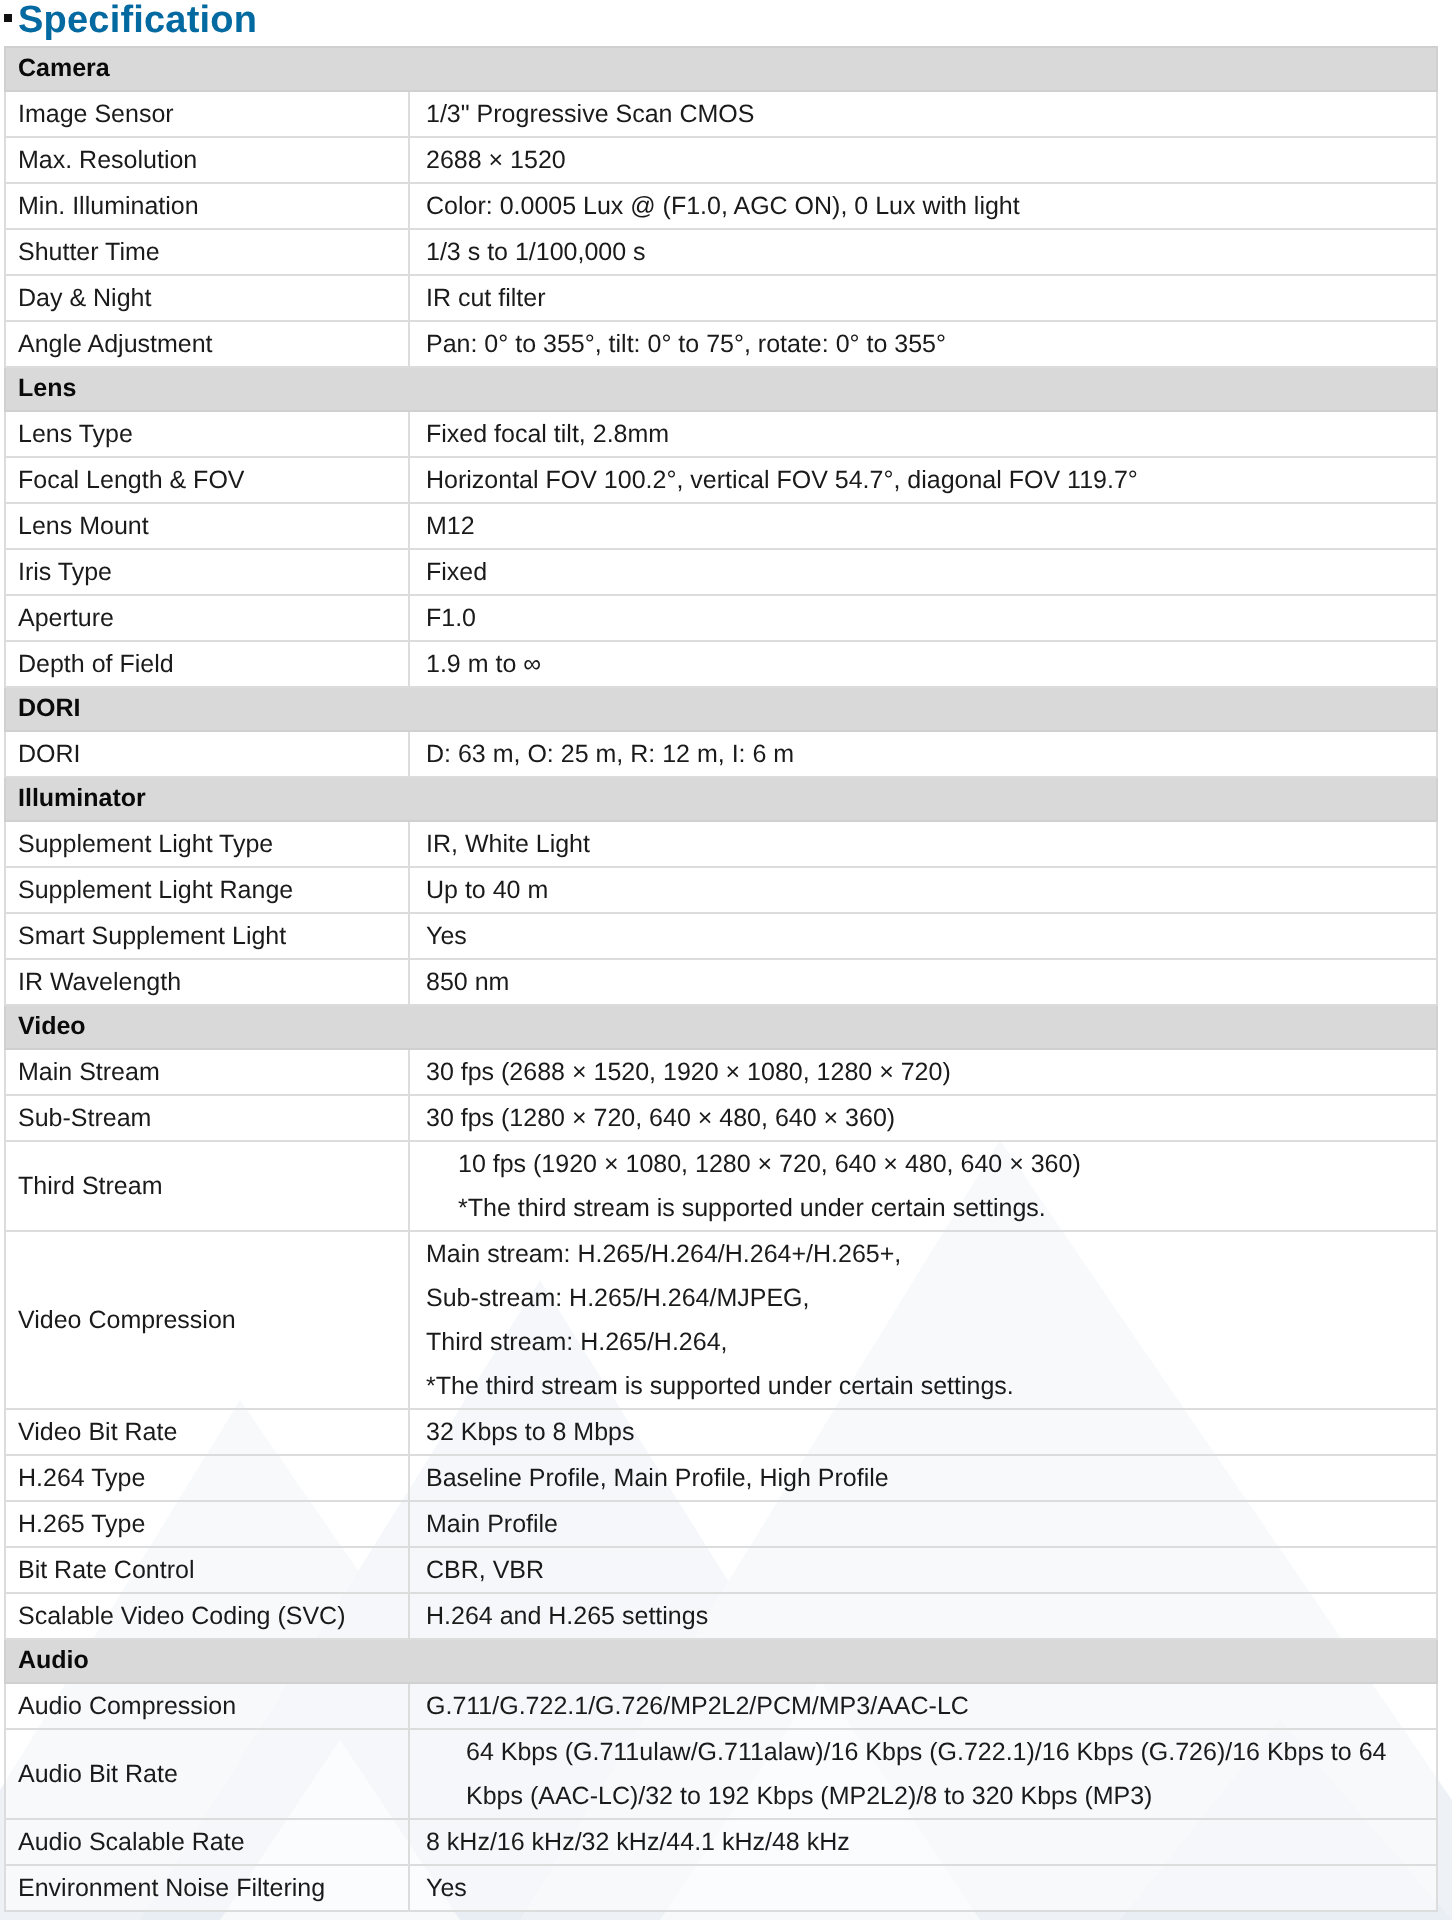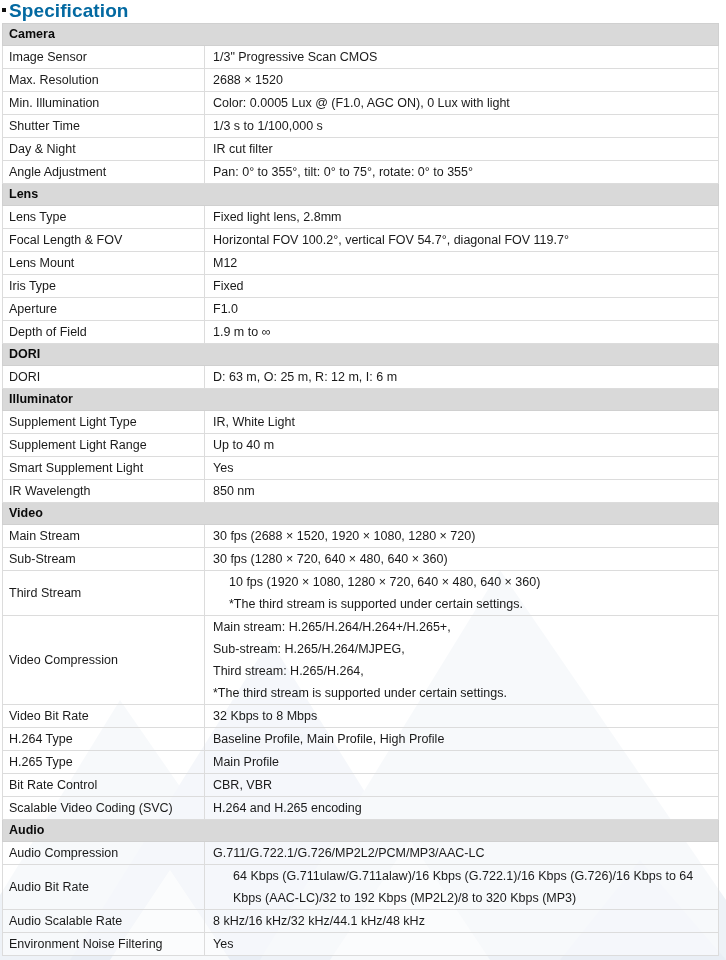--- a/index.html
+++ b/index.html
@@ -90,21 +90,21 @@
           <td class="value">
             <span class="line">Pan: 0° to 355°, tilt: 0° to 75°, rotate: 0° to 355°</span>
           </td>
         </tr>
         <tr class="section">
           <td colspan="2">Lens</td>
         </tr>
         <tr>
           <td class="label">Lens Type</td>
           <td class="value">
-            <span class="line">Fixed light lens, 2.8mm</span>
+            <span class="line">Fixed focal tilt, 2.8mm</span>
           </td>
         </tr>
         <tr>
           <td class="label">Focal Length &amp; FOV</td>
           <td class="value">
             <span class="line">Horizontal FOV 100.2°, vertical FOV 54.7°, diagonal FOV 119.7°</span>
           </td>
         </tr>
         <tr>
           <td class="label">Lens Mount</td>
@@ -217,21 +217,21 @@
         </tr>
         <tr>
           <td class="label">Bit Rate Control</td>
           <td class="value">
             <span class="line">CBR, VBR</span>
           </td>
         </tr>
         <tr>
           <td class="label">Scalable Video Coding (SVC)</td>
           <td class="value">
-            <span class="line">H.264 and H.265 encoding</span>
+            <span class="line">H.264 and H.265 settings</span>
           </td>
         </tr>
         <tr class="section">
           <td colspan="2">Audio</td>
         </tr>
         <tr>
           <td class="label">Audio Compression</td>
           <td class="value">
             <span class="line">G.711/G.722.1/G.726/MP2L2/PCM/MP3/AAC-LC</span>
           </td>

